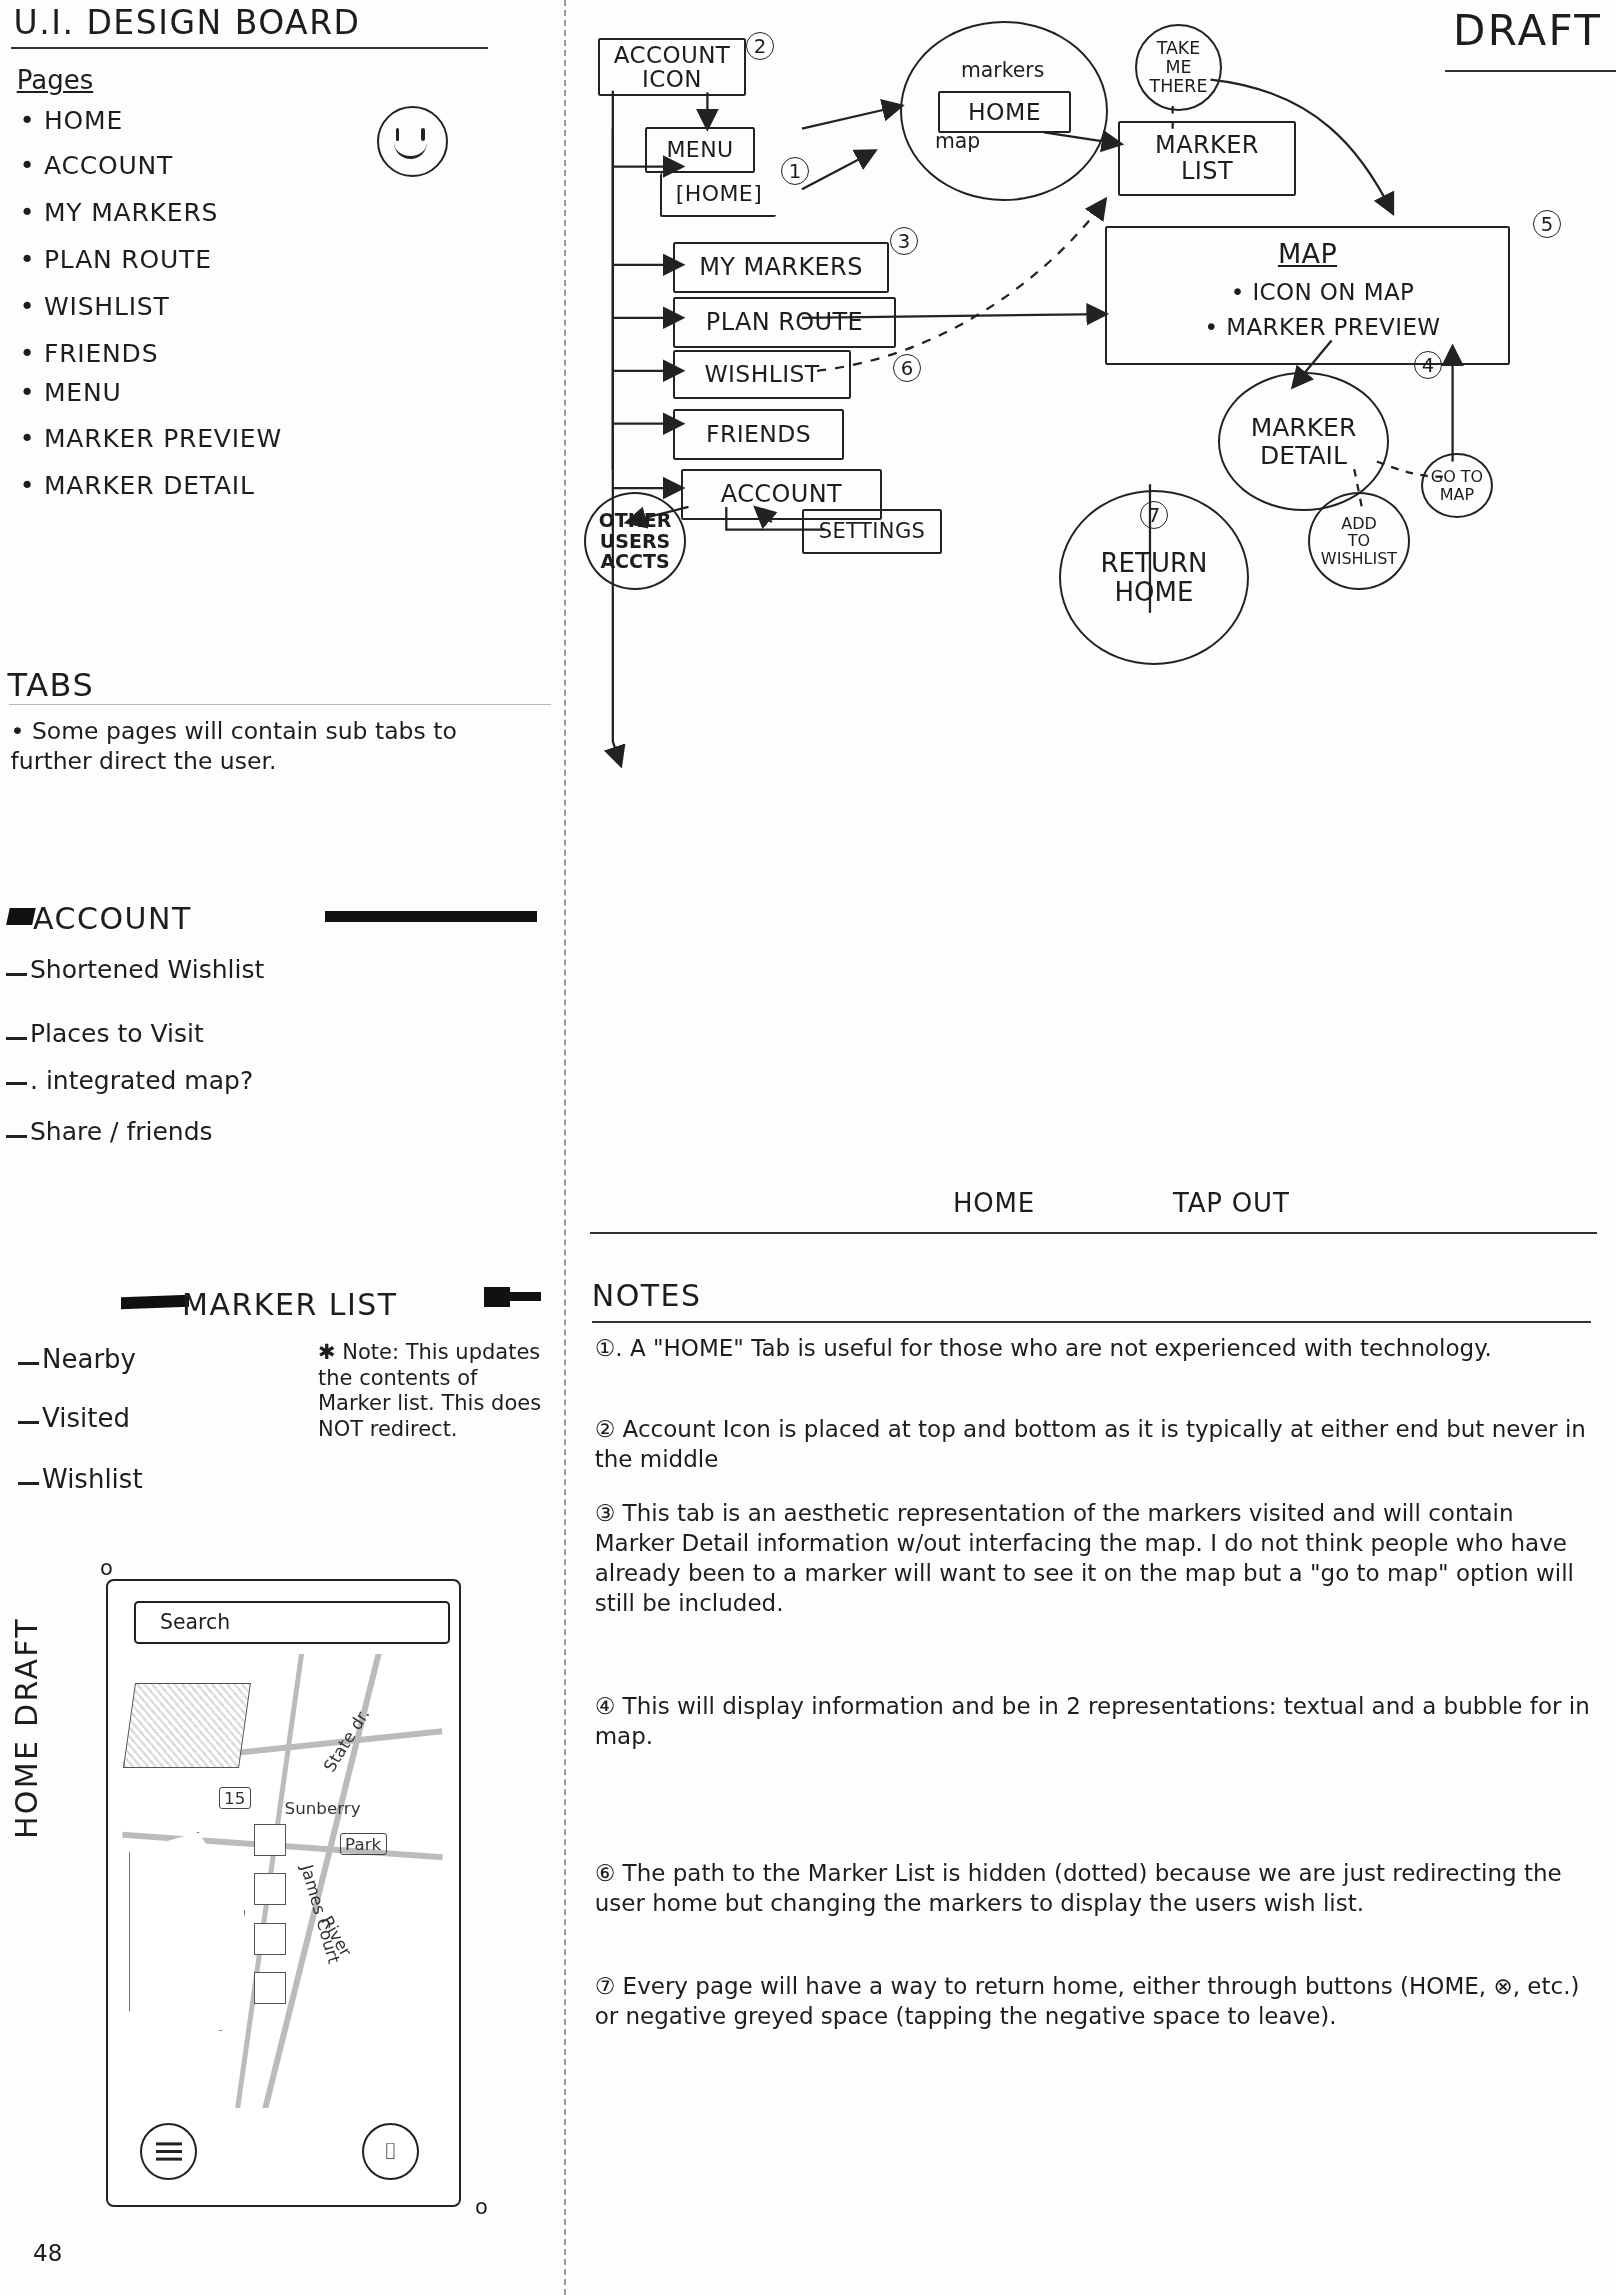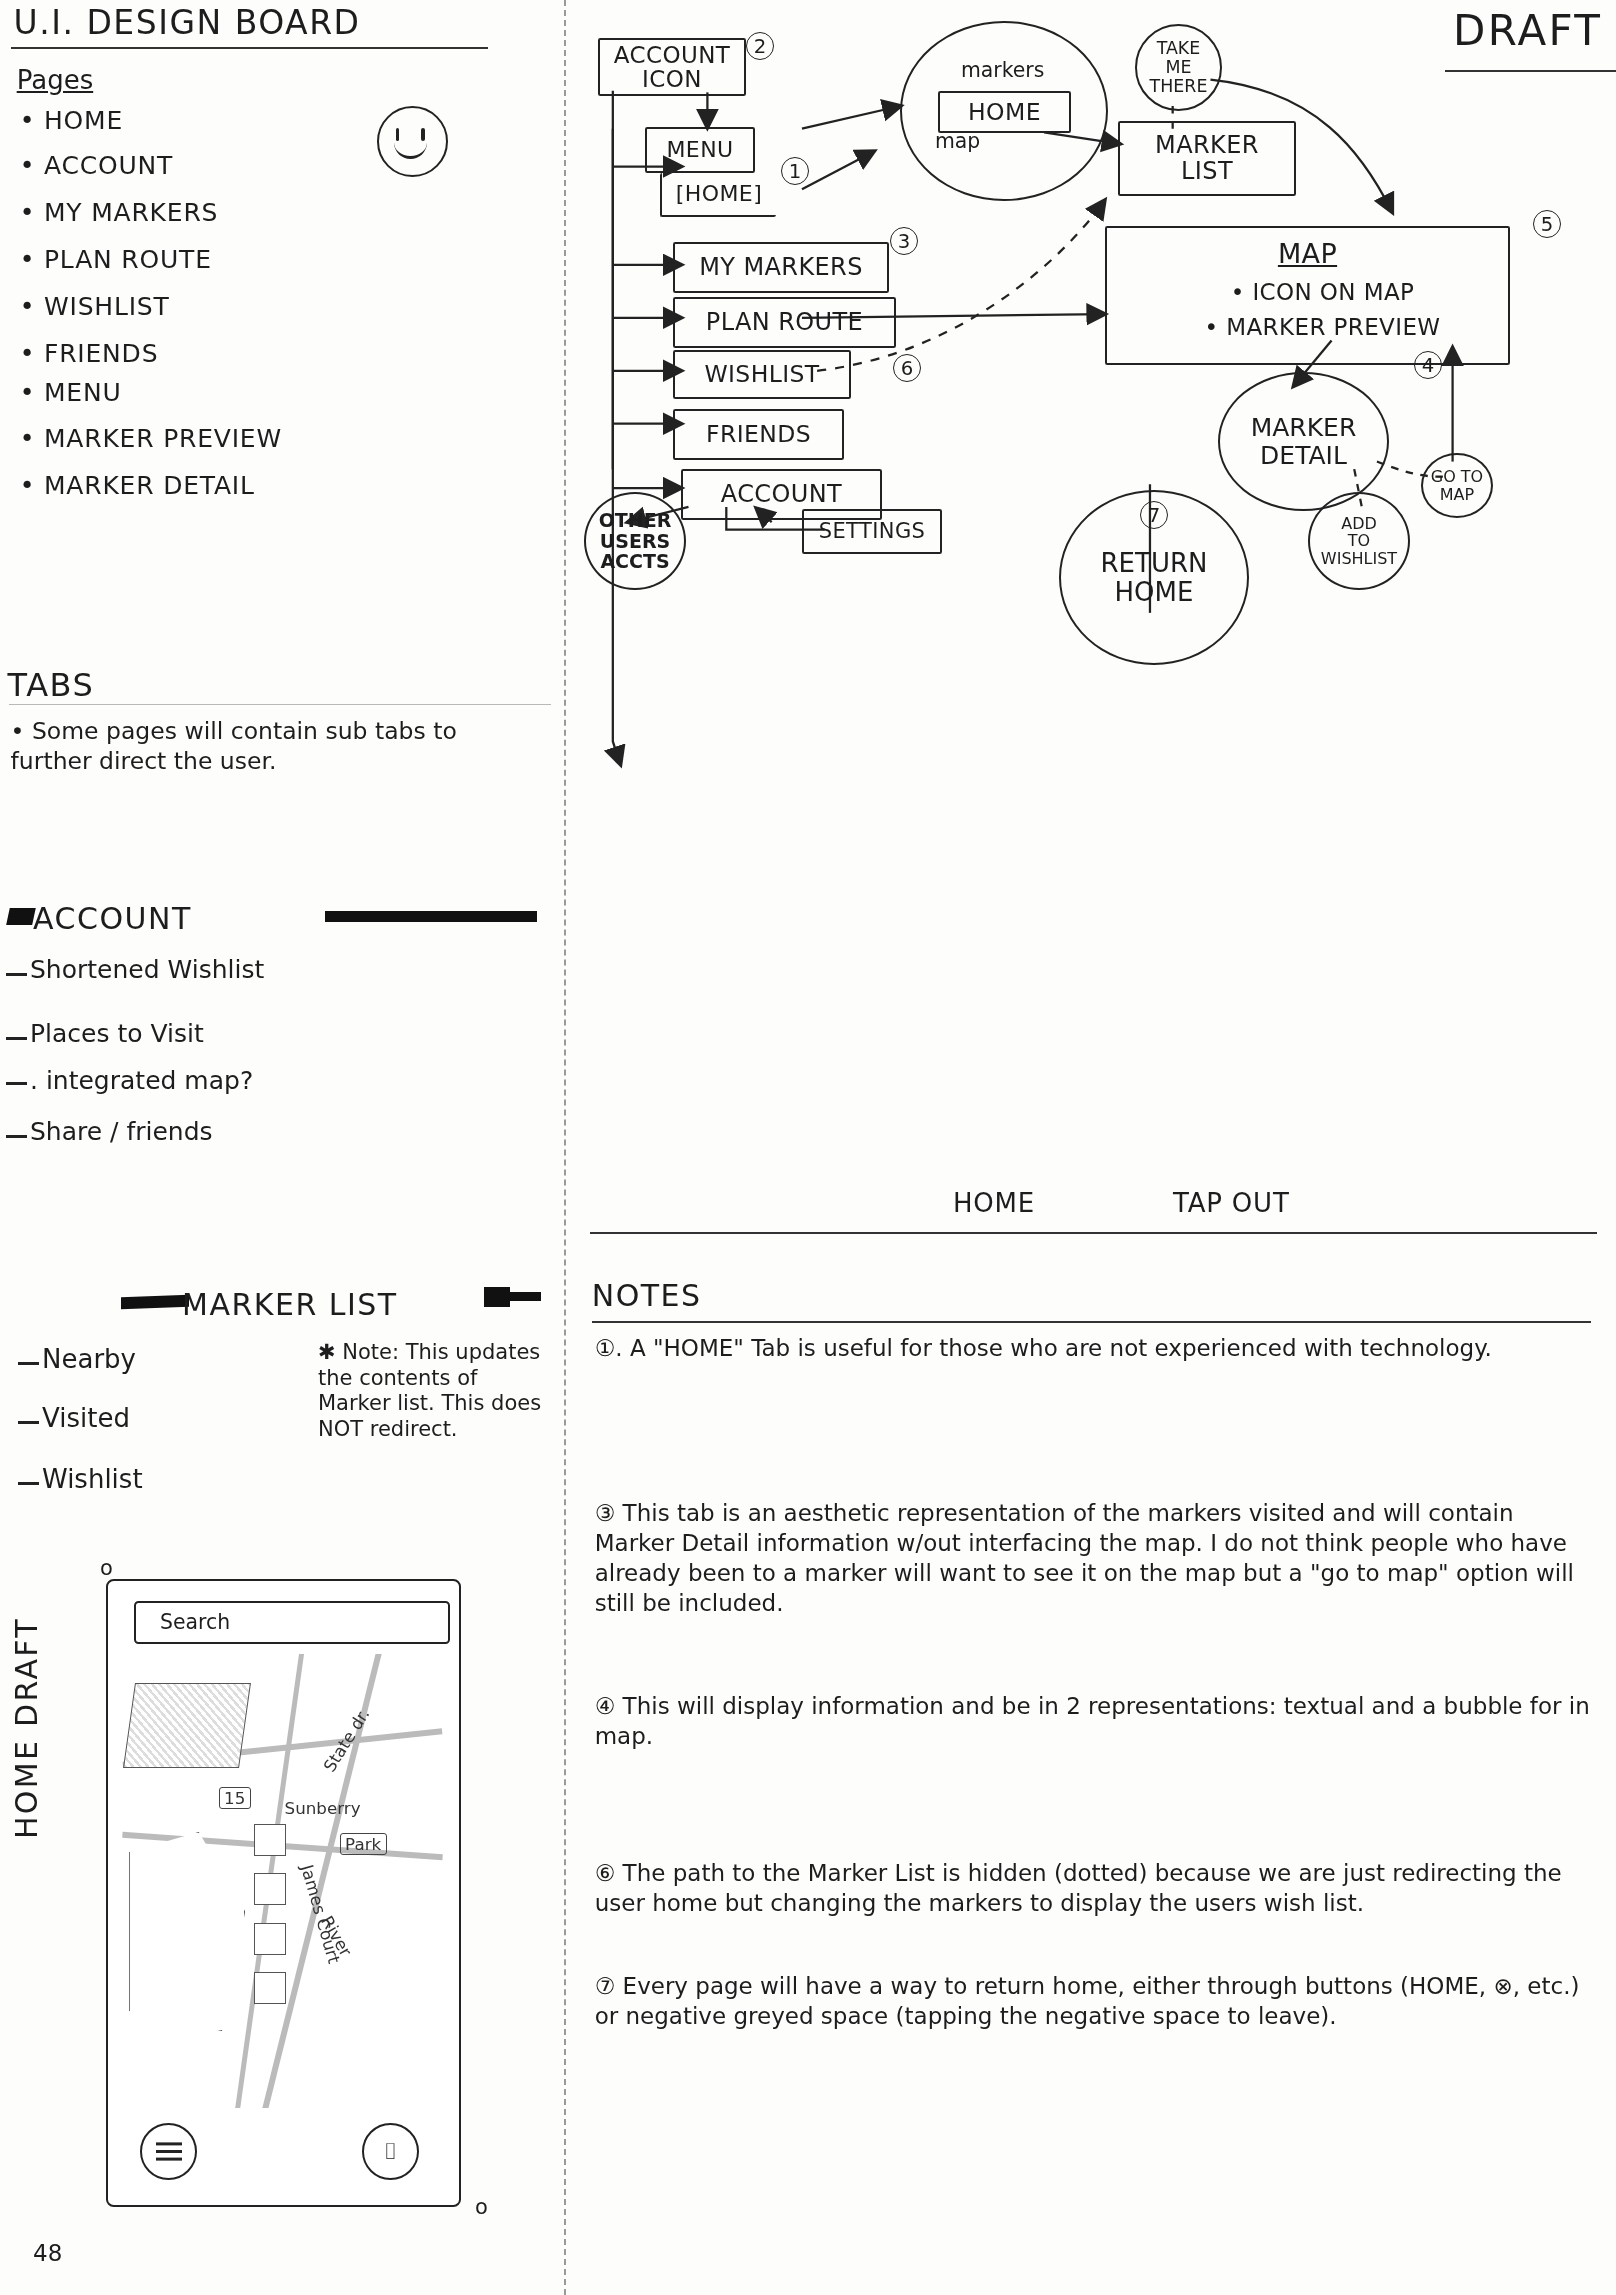--- a/index.html
+++ b/index.html
@@ -338,19 +338,20 @@
     <div class="num" style="left:565px;top:501px;">7</div>
 
     <div id="homeLbl">HOME</div>
     <div id="tapoutLbl">TAP OUT</div>
     <div id="homeTapRule"></div>
 
     <div id="notesHead">NOTES</div>
     <div id="notesRule2"></div>
 
     <div class="note" style="top:1334px;">①. A "HOME" Tab is useful for those who are not experienced with technology.</div>
+    <div class="note" style="top:1415px;">② Account Icon is placed at top and bottom as it is typically at either end but never in the middle</div>
     <div class="note" style="top:1499px;">③ This tab is an aesthetic representation of the markers visited and will contain Marker Detail information w/out interfacing the map. I do not think people who have already been to a marker will want to see it on the map but a "go to map" option will still be included.</div>
     <div class="note" style="top:1692px;">④ This will display information and be in 2 representations: textual and a bubble for in map.</div>
     <div class="note" style="top:1859px;">⑥ The path to the Marker List is hidden (dotted) because we are just redirecting the user home but changing the markers to display the users wish list.</div>
     <div class="note" style="top:1972px;">⑦ Every page will have a way to return home, either through buttons (HOME, ⊗, etc.) or negative greyed space (tapping the negative space to leave).</div>
   </div>
 </div>
 
 
 </body></html>

